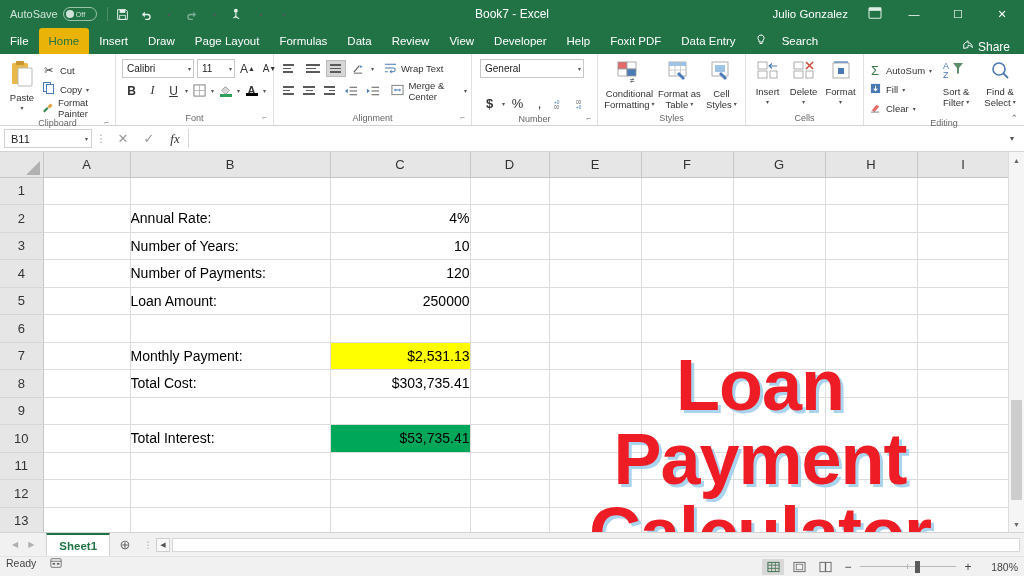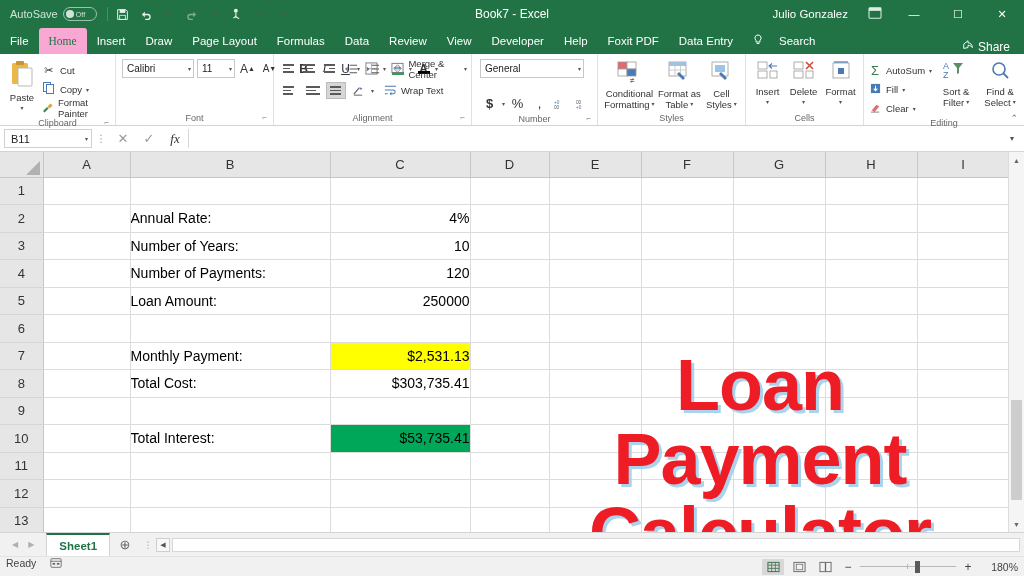--- a/index.html
+++ b/index.html
@@ -51,23 +51,22 @@
   
   .tabbar {
     height: 26px; background: #217346; display: flex; align-items: flex-end;
     font-size: 11.5px; position: relative;
   }
   .tab {
     height: 26px; padding: 0 10px; color: #fff; display: flex;
     align-items: center; white-space: nowrap;
   }
   .tab.active {
-    background: #f9a8d4; color: #217346; font-weight: normal;
+    background: #eab308; color: #217346; font-weight: normal;
     border-radius: 3px 3px 0 0;
-    font-family: Liberation Serif, serif;
   }
   .tab.search { gap: 16px; }
   .tabbar-right { margin-left: auto; display: flex; align-items: center; padding-right: 8px; }
   .share-btn { color: #fff; font-size: 12px; display: flex; align-items: center; gap: 4px; padding: 0 6px; }
 
   
   .ribbon {
     height: 72px; background: #fff; border-bottom: 1px solid #d4d4d4;
     display: flex; align-items: stretch; position: relative;
   }
@@ -383,21 +382,21 @@
           </div>
         </div>
       </div>
       <div class="rgroup-label">
         <span>Clipboard</span>
         <span class="dialog-launcher">⌐</span>
       </div>
     </div>
 
     <div class="rgroup" style="width:158px">
-      <div class="rgroup-body" style="flex-direction:row;gap:15px;padding-left:2px">
+      <div class="rgroup-body" style="flex-direction:column;gap:3px;padding-left:2px">
         <div style="display:flex;align-items:center;gap:3px">
           <div class="fontname">
             <span>Calibri</span>
             <span class="caret">▾</span>
           </div>
           <div class="fontsize">
             <span>11</span>
             <span class="caret">▾</span>
           </div>
           <div class="iconbtn">
@@ -437,60 +436,20 @@
         </div>
       </div>
       <div class="rgroup-label">
         <span>Font</span>
         <span class="dialog-launcher">⌐</span>
       </div>
     </div>
 
     <div class="rgroup" style="width:198px">
       <div class="rgroup-body" style="flex-direction:column;gap:3px;padding-left:2px">
-        <div style="display:flex;align-items:center;gap:3px">
-          <div class="align-ico">
-              <i style="width:100%"></i>
-              <i style="width:60%"></i>
-              <i style="width:100%"></i>
-            </div>
-          <div class="align-ico">
-              <i style="width:100%"></i>
-              <i style="width:60%;margin-left:20%"></i>
-              <i style="width:100%"></i>
-            </div>
-          <div class="align-ico">
-              <i style="width:100%"></i>
-              <i style="width:60%;margin-left:40%"></i>
-              <i style="width:100%"></i>
-            </div>
-          <div class="iconbtn">
-            <svg width="14" height="12" viewBox="0 0 15 12">
-                <path d="M6 2h8M6 6h8M6 10h8" stroke="#5a5a5a" stroke-width="1.1"></path>
-                <path d="M4 3.5L1 6l3 2.5z" fill="#4a7ab5"></path>
-              </svg>
-          </div>
-          <div class="iconbtn">
-            <svg width="14" height="12" viewBox="0 0 15 12">
-                <path d="M6 2h8M6 6h8M6 10h8" stroke="#5a5a5a" stroke-width="1.1"></path>
-                <path d="M1 3.5L4 6l-3 2.5z" fill="#4a7ab5"></path>
-              </svg>
-          </div>
-          <div class="smallrow" style="margin-left:6px">
-            <span class="ico">
-              <svg width="13" height="12" viewBox="0 0 14 12">
-                  <rect x="1" y="1" width="12" height="10" fill="none" stroke="#7a7a7a" stroke-width="1"></rect>
-                  <path d="M4 6h6" stroke="#4a7ab5" stroke-width="1.1"></path>
-                  <path d="M5 4.5L3.2 6 5 7.5zM9 4.5L10.8 6 9 7.5z" fill="#4a7ab5"></path>
-                </svg>
-            </span>
-            <span>Merge &amp; Center</span>
-            <span class="caret">▾</span>
-          </div>
-        </div>
         <div style="display:flex;align-items:center;gap:3px">
           <div class="align-ico">
               <i style="width:80%"></i>
               <i style="width:60%"></i>
               <i style="width:70%"></i>
             </div>
           <div class="align-ico">
               <i style="width:100%"></i>
               <i style="width:70%"></i>
               <i style="width:100%"></i>
@@ -509,20 +468,60 @@
           </div>
           <span class="caret">▾</span>
           <div class="smallrow" style="margin-left:6px">
             <span class="ico">
               <svg width="13" height="12" viewBox="0 0 14 12">
                   <path d="M1 2h12M1 6h9a2 2 0 0 1 0 4H7M1 10h3" stroke="#4a7ab5" stroke-width="1.1" fill="none"></path>
                   <path d="M8 8l-2 2 2 2z" fill="#4a7ab5"></path>
                 </svg>
             </span>
             <span>Wrap Text</span>
+          </div>
+        </div>
+        <div style="display:flex;align-items:center;gap:3px">
+          <div class="align-ico">
+              <i style="width:100%"></i>
+              <i style="width:60%"></i>
+              <i style="width:100%"></i>
+            </div>
+          <div class="align-ico">
+              <i style="width:100%"></i>
+              <i style="width:60%;margin-left:20%"></i>
+              <i style="width:100%"></i>
+            </div>
+          <div class="align-ico">
+              <i style="width:100%"></i>
+              <i style="width:60%;margin-left:40%"></i>
+              <i style="width:100%"></i>
+            </div>
+          <div class="iconbtn">
+            <svg width="14" height="12" viewBox="0 0 15 12">
+                <path d="M6 2h8M6 6h8M6 10h8" stroke="#5a5a5a" stroke-width="1.1"></path>
+                <path d="M4 3.5L1 6l3 2.5z" fill="#4a7ab5"></path>
+              </svg>
+          </div>
+          <div class="iconbtn">
+            <svg width="14" height="12" viewBox="0 0 15 12">
+                <path d="M6 2h8M6 6h8M6 10h8" stroke="#5a5a5a" stroke-width="1.1"></path>
+                <path d="M1 3.5L4 6l-3 2.5z" fill="#4a7ab5"></path>
+              </svg>
+          </div>
+          <div class="smallrow" style="margin-left:6px">
+            <span class="ico">
+              <svg width="13" height="12" viewBox="0 0 14 12">
+                  <rect x="1" y="1" width="12" height="10" fill="none" stroke="#7a7a7a" stroke-width="1"></rect>
+                  <path d="M4 6h6" stroke="#4a7ab5" stroke-width="1.1"></path>
+                  <path d="M5 4.5L3.2 6 5 7.5zM9 4.5L10.8 6 9 7.5z" fill="#4a7ab5"></path>
+                </svg>
+            </span>
+            <span>Merge &amp; Center</span>
+            <span class="caret">▾</span>
           </div>
         </div>
       </div>
       <div class="rgroup-label">
         <span>Alignment</span>
         <span class="dialog-launcher">⌐</span>
       </div>
     </div>
 
     <div class="rgroup" style="width:126px">

